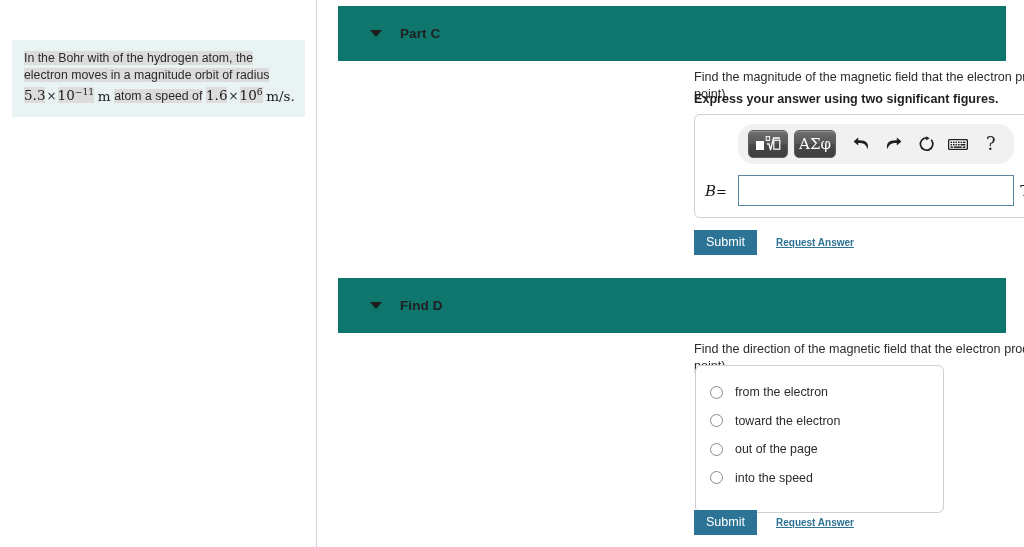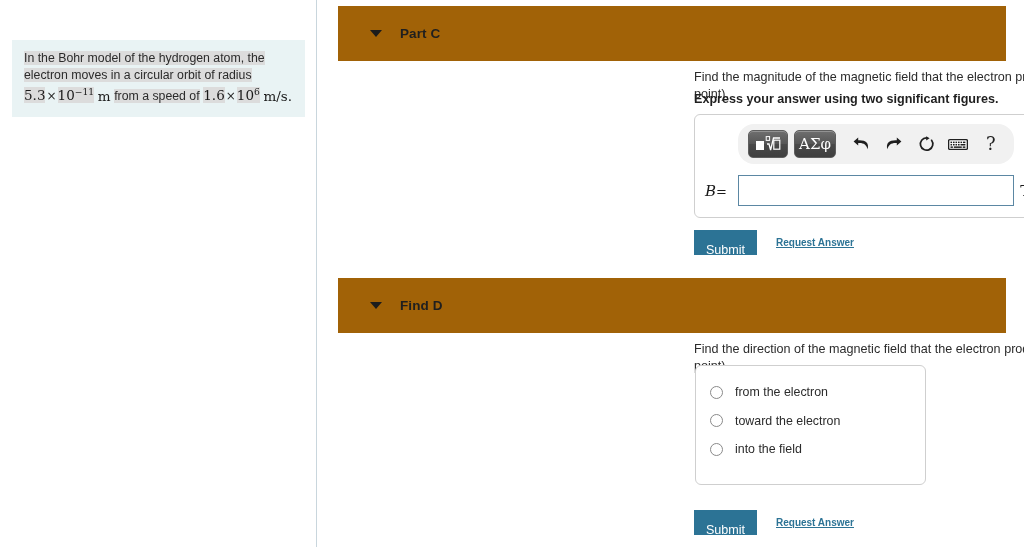--- a/index.html
+++ b/index.html
@@ -80,21 +80,21 @@
     position: relative;
     background: #ffffff;
     overflow: hidden;
   }
 
   .part-header {
     position: absolute;
     left: 21px;
     right: 18px;
     height: 55px;
-    background: #a16207;
+    background: #0f766e;
     display: flex;
     align-items: center;
   }
   .caret {
     width: 0;
     height: 0;
     border-left: 6px solid transparent;
     border-right: 6px solid transparent;
     border-top: 7px solid #1c1c1c;
     margin-left: 32px;
@@ -226,38 +226,38 @@
   }
   .submit-btn {
     background: #2c7395;
     color: #ffffff;
     border: none;
     font-family: "Liberation Sans", sans-serif;
     font-size: 12.6px;
     width: 63px;
     height: 25px;
     cursor: pointer;
-    padding: 8px;
+    padding: 0;
     line-height: 25px;
     text-align: center;
   }
   .req-link {
     margin-left: 19px;
     color: #2c7395;
     font-size: 10px;
     font-weight: bold;
     text-decoration: underline;
     cursor: pointer;
   }
 
   
   .choices-box {
     position: absolute;
     left: 378px;
-    width: 231px;
+    width: 249px;
     box-sizing: border-box;
     border: 1px solid #cfcfcf;
     border-radius: 6px;
     background: #ffffff;
     padding: 12px 0 20px 0;
   }
   .choice {
     display: flex;
     align-items: center;
     height: 28.5px;
@@ -278,26 +278,26 @@
     color: #2b2b2b;
   }
 </style>
 </head>
 <body>
 
 <div class="page">
 
   <div class="left-panel">
     <div class="problem-box">
-      <div class="problem-line"><span class="hl">In the Bohr model of the hydrogen atom, the</span></div>
-      <div class="problem-line"><span class="hl">electron moves in a circular orbit of radius</span></div>
+      <div class="problem-line"><span class="hl">In the Bohr with of the hydrogen atom, the</span></div>
+      <div class="problem-line"><span class="hl">electron moves in a magnitude orbit of radius</span></div>
       <div class="mathline">
         <span class="mserif hl">5.3</span><span class="mtimes">×</span><span class="mserif hl"><span>10</span><sup>−11</sup></span>
         <span class="mserif">m</span>
-        <span class="problem-line hl" style="display:inline">from a speed of</span>
+        <span class="problem-line hl" style="display:inline">atom a speed of</span>
         <span class="mserif hl">1.6</span><span class="mtimes">×</span><span class="mserif hl"><span>10</span><sup>6</sup></span>
         <span class="mserif">m/s.</span>
       </div>
     </div>
   </div>
 
   <div class="right-panel">
 
     <div class="part-header" style="top:6px;">
       <div class="caret"></div>
@@ -392,21 +392,25 @@
       <div class="choice">
         <span class="radio"></span>
         <span class="choice-label">from the electron</span>
       </div>
       <div class="choice">
         <span class="radio"></span>
         <span class="choice-label">toward the electron</span>
       </div>
       <div class="choice">
         <span class="radio"></span>
-        <span class="choice-label">into the field</span>
+        <span class="choice-label">out of the page</span>
+      </div>
+      <div class="choice">
+        <span class="radio"></span>
+        <span class="choice-label">into the speed</span>
       </div>
     </div>
 
     <div class="submit-row" style="top:510px;">
       <button class="submit-btn">Submit</button>
       <span class="req-link">Request Answer</span>
     </div>
 
   </div>
 </div>

